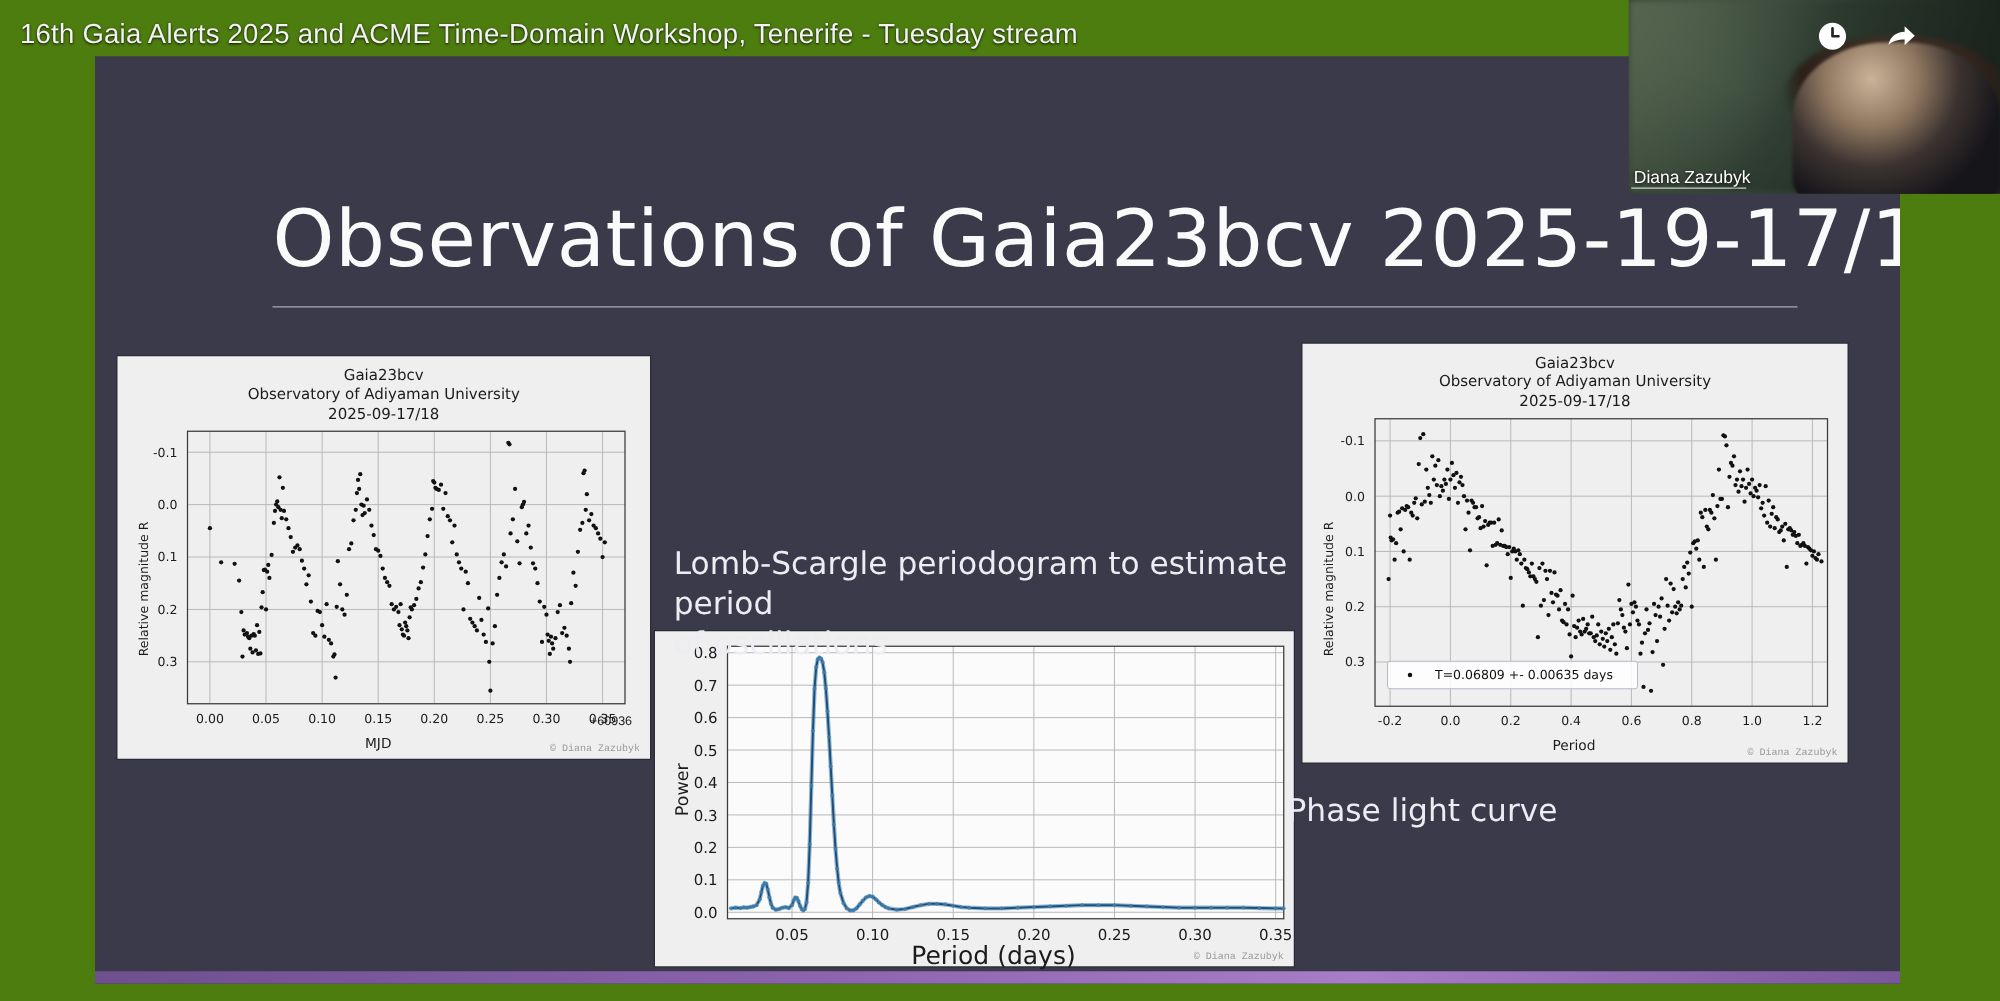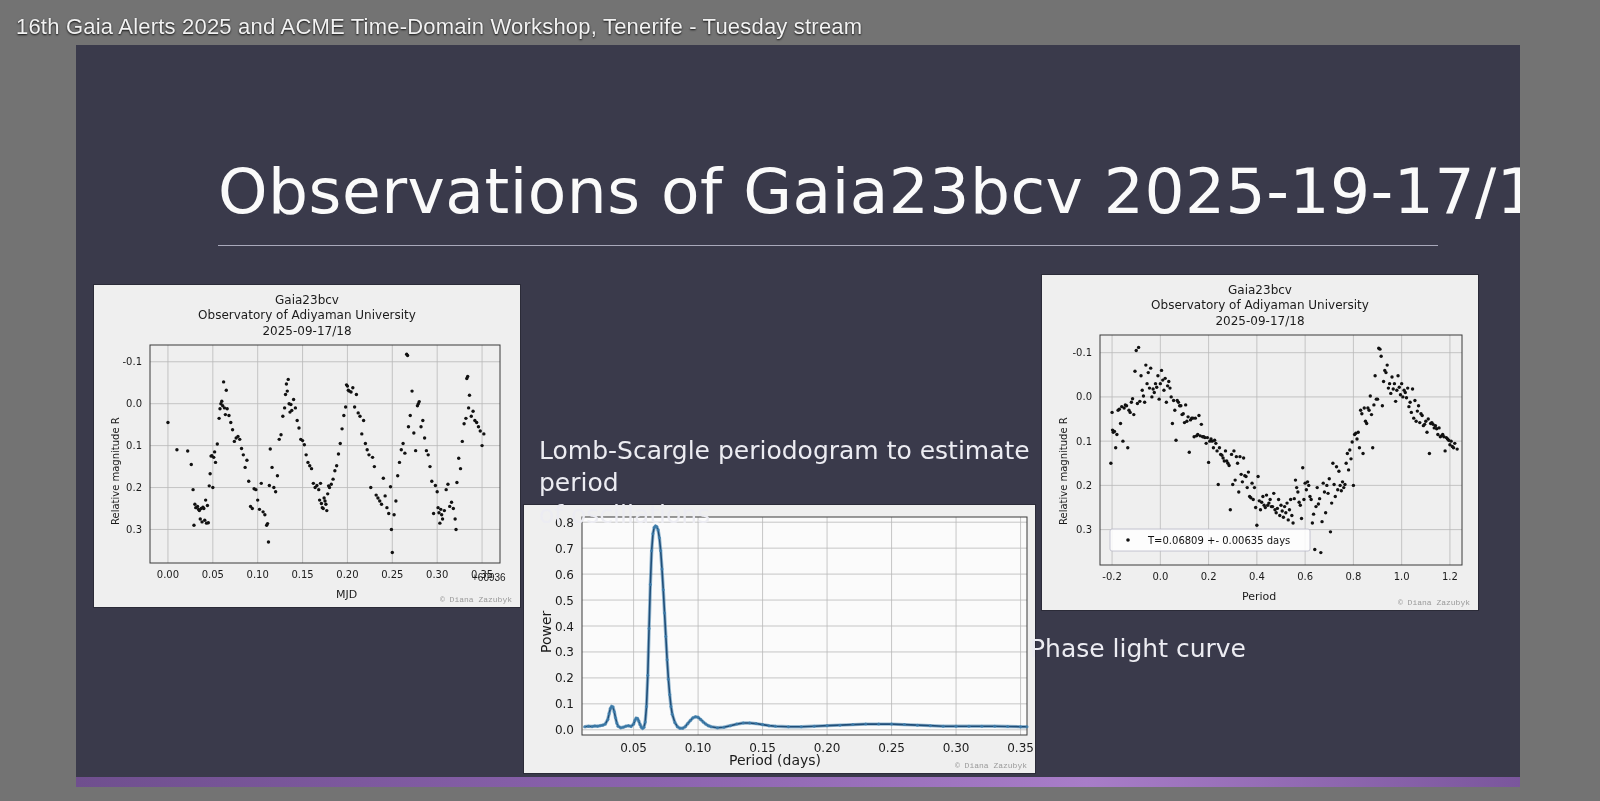--- a/index.html
+++ b/index.html
@@ -2,21 +2,21 @@
 <html><head>
 <meta charset="utf-8">
 <style>
   * { box-sizing: border-box; margin: 0; padding: 0; }
   html, body {
     width: 1600px; height: 801px;
     background: #000;
     font-family: "Liberation Sans", sans-serif;
     overflow: hidden;
   }
-  #root { position: relative; width: 1600px; height: 801px; background: #737373; }
+  #root { position: relative; width: 1600px; height: 801px; background: #4d7c0f; }
 
   
   .stream-title {
     position: absolute; left: 16px; top: 14px;
     color: #f2f2f2; font-size: 22px; letter-spacing: .2px;
     white-space: nowrap;
     text-shadow: 0 1px 2px rgba(0,0,0,.9);
   }
 
   
@@ -388,21 +388,21 @@
             <circle cx="377.2820512820513" cy="131.26923076923077" r="1.7" class="dot"></circle>
             <circle cx="379.0769230769231" cy="126.23846153846154" r="1.7" class="dot"></circle>
             <circle cx="380.87179487179486" cy="135.46153846153845" r="1.7" class="dot"></circle>
             <circle cx="382.66666666666663" cy="137.5576923076923" r="1.7" class="dot"></circle>
             <circle cx="384.46153846153845" cy="141.75" r="1.7" class="dot"></circle>
             <circle cx="386.2564102564103" cy="145.9423076923077" r="1.7" class="dot"></circle>
             <circle cx="388.05128205128204" cy="160.61538461538458" r="1.7" class="dot"></circle>
             <circle cx="389.8461538461538" cy="148.87692307692308" r="1.7" class="dot"></circle>
           </svg>
         <div class="axis-label ylabel" style="left:16px; top:240px; font-size:10px;">Relative magnitude R</div>
-        <div class="axis-label" style="left:198px; top:303px; font-size:11px;margin-left:44px;">MJD</div>
+        <div class="axis-label" style="left:198px; top:303px; font-size:11px;">MJD</div>
         <div class="xoffset" style="left:378px; top:287px;">+60936</div>
         <div class="watermark">© Diana Zazubyk</div>
       </div>
     </div>
 
     <div class="figure" id="fig-mid">
       <div class="fig-inner">
         <svg id="svg-pg" width="511" height="268">
             <rect x="58" y="12" width="445" height="218" class="pgram-bg"></rect>
             <line x1="58" x2="503" y1="224.8095238095238" y2="224.8095238095238" class="gridline"></line>
@@ -533,21 +533,21 @@
             <circle cx="419.15942028985506" cy="221.17619047619047" r="1.5" fill="#3f7fad" fill-opacity=".85"></circle>
             <circle cx="432.05797101449275" cy="221.17619047619047" r="1.5" fill="#3f7fad" fill-opacity=".85"></circle>
             <circle cx="444.9565217391305" cy="221.17619047619047" r="1.5" fill="#3f7fad" fill-opacity=".85"></circle>
             <circle cx="457.8550724637682" cy="221.17619047619047" r="1.5" fill="#3f7fad" fill-opacity=".85"></circle>
             <circle cx="470.75362318840587" cy="221.17619047619047" r="1.5" fill="#3f7fad" fill-opacity=".85"></circle>
             <circle cx="483.65217391304355" cy="221.43571428571428" r="1.5" fill="#3f7fad" fill-opacity=".85"></circle>
             <circle cx="496.5507246376811" cy="221.6952380952381" r="1.5" fill="#3f7fad" fill-opacity=".85"></circle>
             <circle cx="503" cy="221.6952380952381" r="1.5" fill="#3f7fad" fill-opacity=".85"></circle>
           </svg>
         <div class="axis-label ylabel" style="left:14px; top:148px; font-size:14px;">Power</div>
-        <div class="axis-label" style="left:205px; top:247px; font-size:14px;">Period (days)</div>
+        <div class="axis-label" style="left:205px; top:247px; font-size:20px;">Period (days)</div>
         <div class="watermark">© Diana Zazubyk</div>
       </div>
     </div>
 
     <div class="figure" id="fig-right">
       <div class="fig-inner">
         <div class="fig-title">
           <div>Gaia23bcv</div>
           <div>Observatory of Adiyaman University</div>
           <div>2025-09-17/18</div>
@@ -884,14 +884,31 @@
     <div class="caption" id="cap-mid">
       <div>Lomb-Scargle periodogram to estimate period</div>
       <div>of oscillations</div>
     </div>
 
     <div class="caption" id="cap-right">Phase light curve</div>
 
     <div class="slide-accent"></div>
   </div>
 
+  <div class="webcam">
+    <div class="wc-blurbg"></div>
+    <div class="wc-hair"></div>
+    <div class="wc-person"></div>
+    <div class="wc-name-rule"></div>
+    <div class="wc-name">Diana Zazubyk</div>
+
+    <svg class="wc-icon" id="wc-clock" viewBox="0 0 24 24">
+      <circle cx="12" cy="12" r="10" fill="#fff"></circle>
+      <path d="M12 6.2 V12 H16.4" stroke="#222" stroke-width="2" fill="none" stroke-linecap="round" stroke-linejoin="round"></path>
+    </svg>
+
+    <svg class="wc-icon" id="wc-share" viewBox="0 0 24 24">
+      <path d="M2.5 18.5 C4 11 9.5 8.8 14.5 8.6 V4.6 L22 11.6 L14.5 18.6 V14.4
+               C9.6 14.4 5.6 15.4 2.5 18.5 Z" fill="#fff"></path>
+    </svg>
+  </div>
 
 </div>
 
 </body></html>

